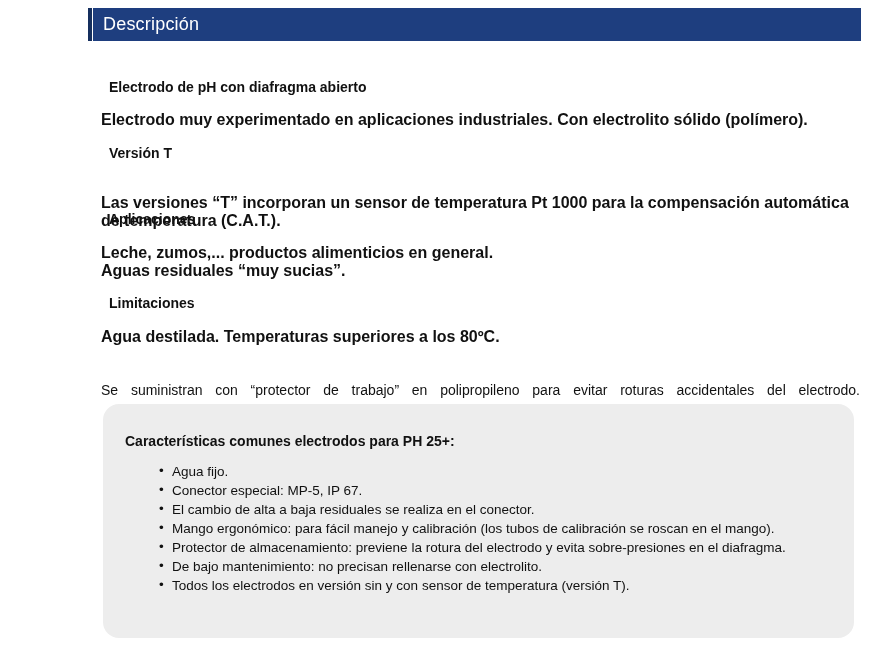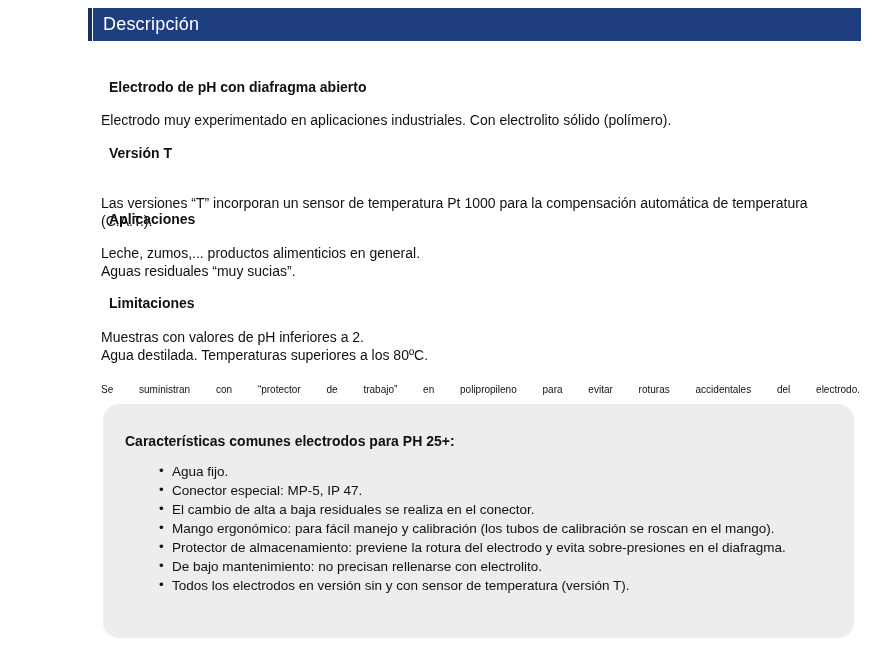--- a/index.html
+++ b/index.html
@@ -34,25 +34,26 @@
     letter-spacing: 0.2px;
   }
   .abs { position: absolute; left: 101px; width: 759px; }
   .h {
     font-weight: bold;
     font-size: 14px;
     line-height: 18px;
     margin-left: 8px;
   }
   .p {
-    font-size: 14px;
+    font-size: 16px;
     line-height: 18px;
+    font-weight: bold;
   }
   .p-justify {
-    font-size: 10px;
+    font-size: 14px;
     line-height: 18px;
     text-align: justify;
     text-align-last: justify;
   }
   .features-box {
     position: absolute;
     left: 103px; top: 404px;
     width: 751px; height: 234px;
     background: #EDEDED;
     padding: 28px 20px 0 22px;
@@ -97,31 +98,30 @@
   <div class="abs p" style="top:194px">Las versiones “T” incorporan un sensor de temperatura Pt 1000 para la compensación automática de temperatura (C.A.T.).</div>
 
   <div class="abs h" style="top:210px">Aplicaciones</div>
   <div class="abs p" style="top:244px">
     <div>Leche, zumos,... productos alimenticios en general.</div>
     <div>Aguas residuales “muy sucias”.</div>
   </div>
 
   <div class="abs h" style="top:294px">Limitaciones</div>
   <div class="abs p" style="top:328px">
-    <div>Muestras con valores de pH inferiores a 2.</div>
     <div>Agua destilada. Temperaturas superiores a los 80ºC.</div>
   </div>
 
   <div class="abs p-justify" style="top:381px">Se suministran con “protector de trabajo” en polipropileno para evitar roturas accidentales del electrodo.</div>
 
   <div class="features-box">
     <div class="features-heading">Características comunes electrodos para PH 25+:</div>
     <ul class="features-list">
       <li><span class="bullet">•</span><span>Agua fijo.</span></li>
-      <li><span class="bullet">•</span><span>Conector especial: MP-5, IP 47.</span></li>
+      <li><span class="bullet">•</span><span>Conector especial: MP-5, IP 67.</span></li>
       <li><span class="bullet">•</span><span>El cambio de alta a baja residuales se realiza en el conector.</span></li>
       <li><span class="bullet">•</span><span>Mango ergonómico: para fácil manejo y calibración (los tubos de calibración se roscan en el mango).</span></li>
       <li><span class="bullet">•</span><span>Protector de almacenamiento: previene la rotura del electrodo y evita sobre-presiones en el diafragma.</span></li>
       <li><span class="bullet">•</span><span>De bajo mantenimiento: no precisan rellenarse con electrolito.</span></li>
       <li><span class="bullet">•</span><span>Todos los electrodos en versión sin y con sensor de temperatura (versión T).</span></li>
     </ul>
   </div>
 
 </div>
 

